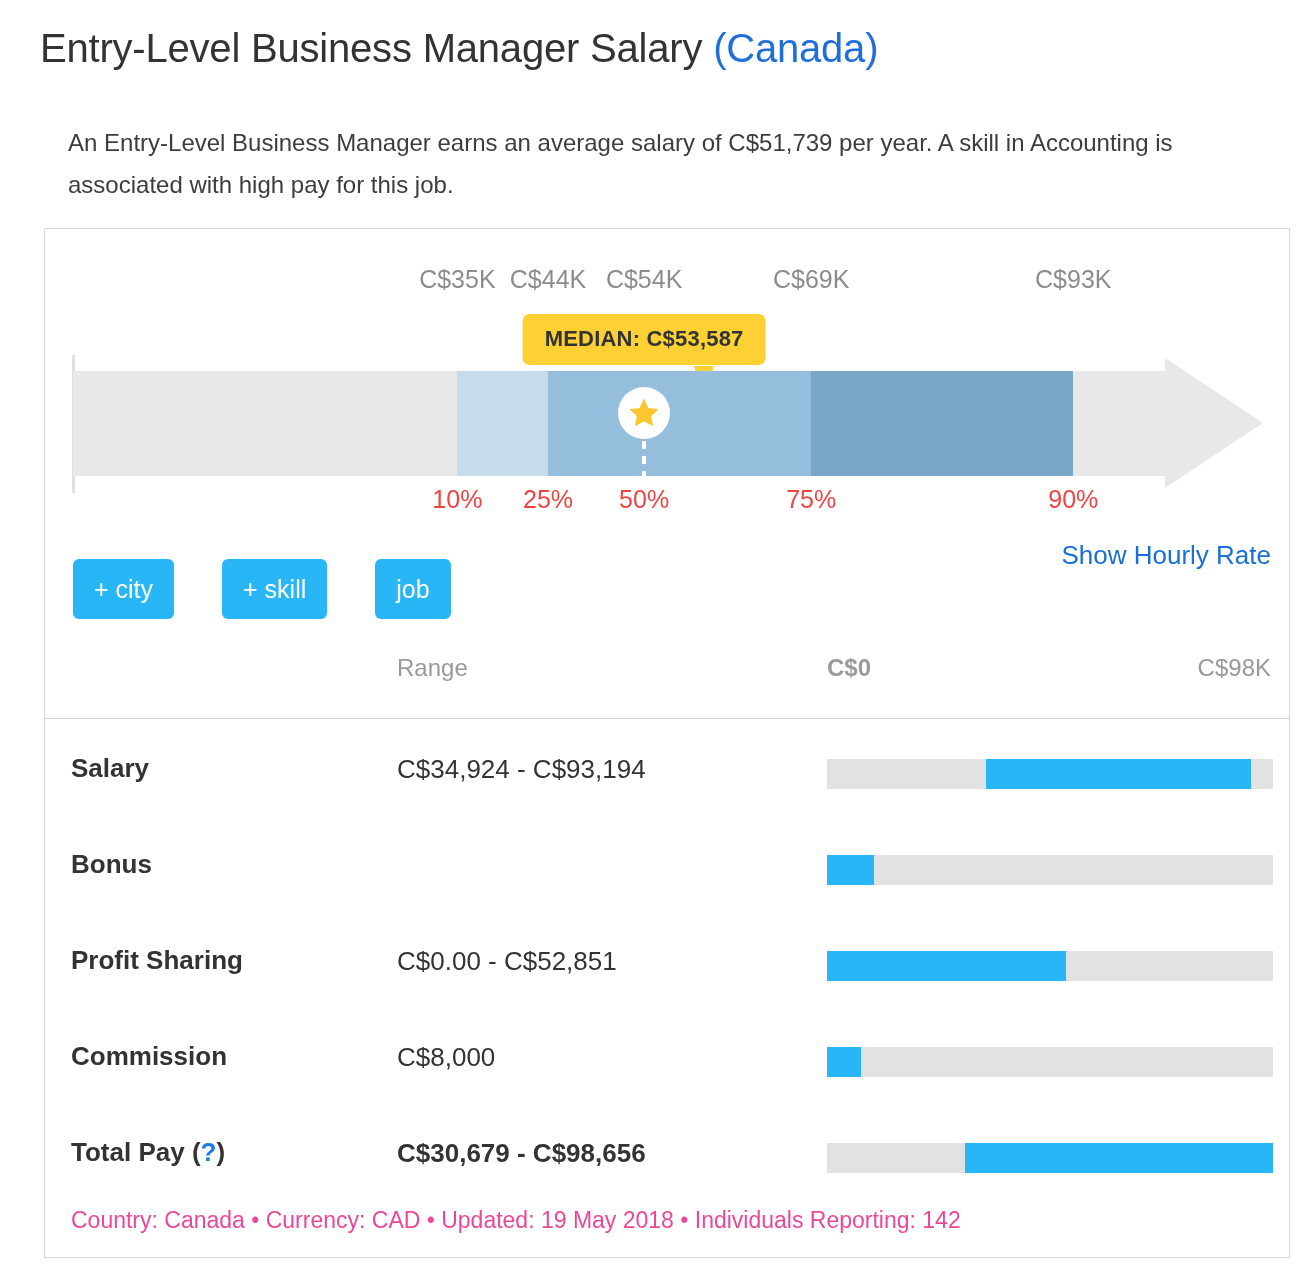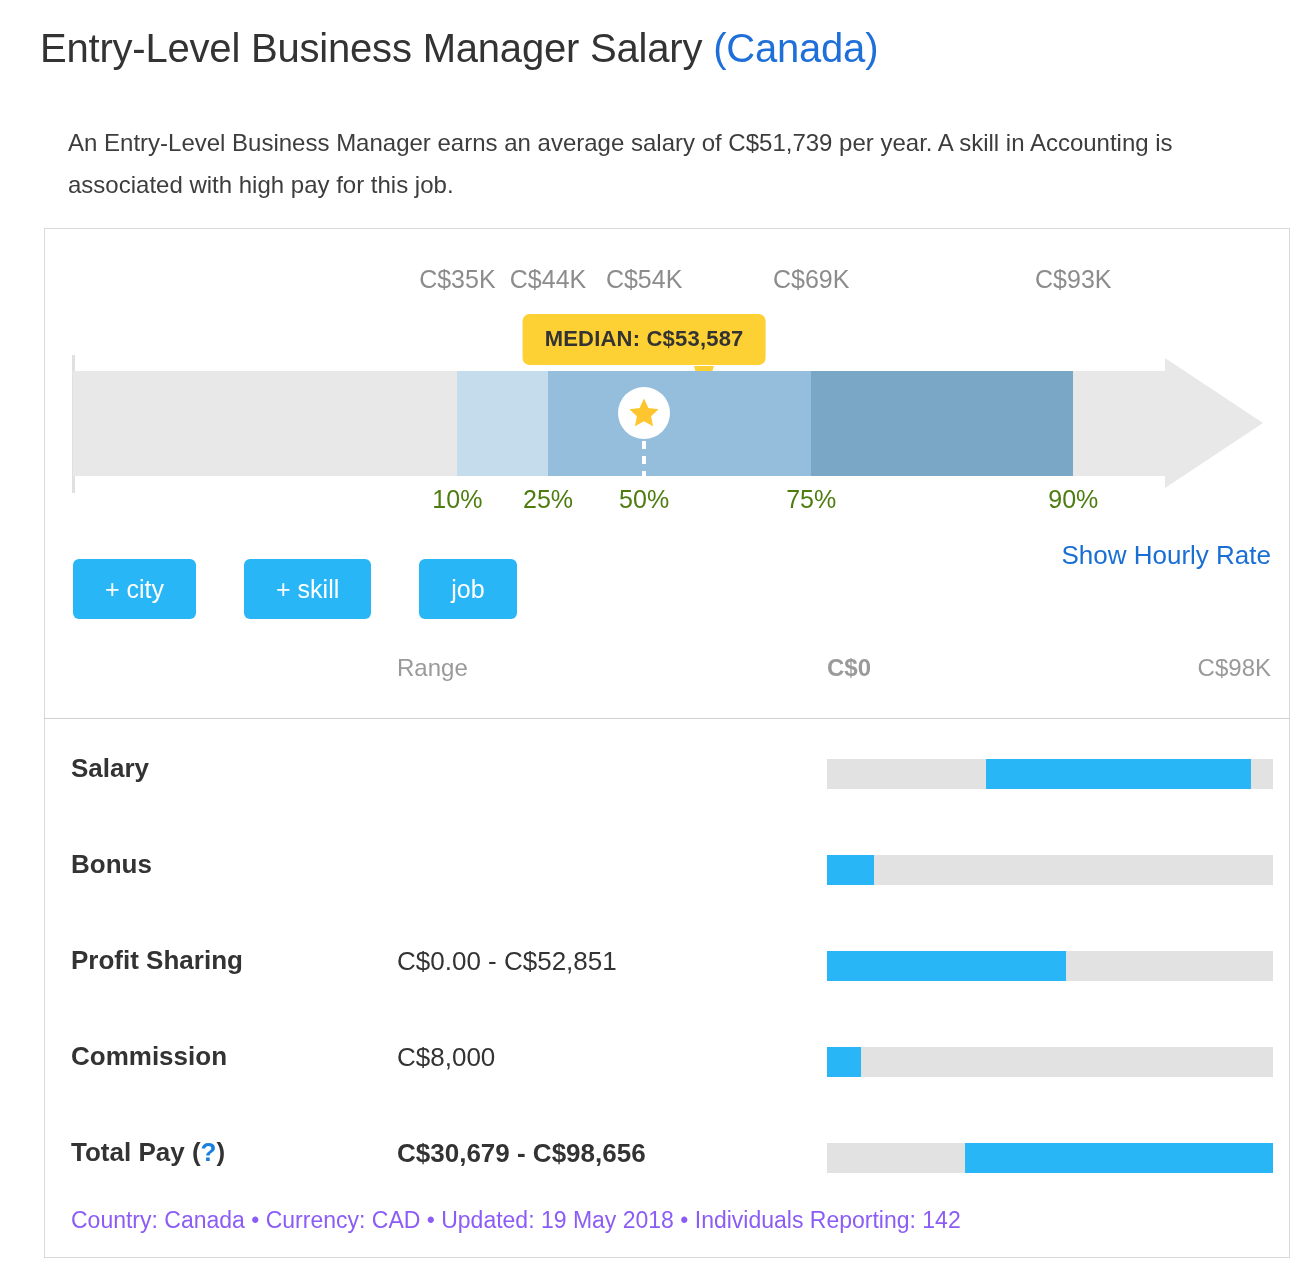--- a/index.html
+++ b/index.html
@@ -144,40 +144,40 @@
     );
   }
 
   
   .pct-axis { position: absolute; left: 0; top: 256px; width: 1190px; height: 40px; }
   .pct-axis .lbl {
     position: absolute;
     top: 0;
     transform: translateX(-50%);
     font-size: 25px;
-    color: #4d7c0f;
+    color: #ef4444;
     white-space: nowrap;
   }
 
   
   .btn-row {
     position: absolute;
     left: 28px; top: 330px;
     display: flex;
     gap: 0;
   }
   .chip {
     background: #29b6f6;
     color: #ffffff;
     border: none;
     border-radius: 6px;
     font-family: "Liberation Sans", sans-serif;
     font-size: 25px;
     height: 60px;
-    padding: 0 32px;
+    padding: 0 21px;
     margin-right: 48px;
     cursor: pointer;
     white-space: nowrap;
     line-height: 60px;
   }
   .chip:last-child { margin-right: 0; }
 
   .hourly-link {
     position: absolute;
     right: 18px; top: 311px;
@@ -247,21 +247,21 @@
     position: absolute;
     top: 0; height: 30px;
     background: #29b6f6;
   }
 
   .footer-note {
     position: absolute;
     left: 26px;
     top: 978px;
     font-size: 23px;
-    color: #8b5cf6;
+    color: #ec4899;
     white-space: nowrap;
   }
 </style>
 </head>
 <body>
 
 <div class="page">
 
   <h1 class="title">
     <span>Entry-Level Business Manager Salary</span>
@@ -326,20 +326,21 @@
         <div class="ch ch-min">C$0</div>
         <div class="ch ch-max">C$98K</div>
       </div>
 
       <div class="divider"></div>
     </div>
 
     <div class="table" id="pay-table">
         <div class="trow">
           <div class="tlabel">Salary</div>
+          <div class="tvalue">C$34,924 - C$93,194</div>
           <div class="minibar">
             <div class="fill" style="left: 35.6%; width: 59.5%;"></div>
           </div>
         </div>
         <div class="trow">
           <div class="tlabel">Bonus</div>
           <div class="minibar">
             <div class="fill" style="left: 0%; width: 10.6%;"></div>
           </div>
         </div>

